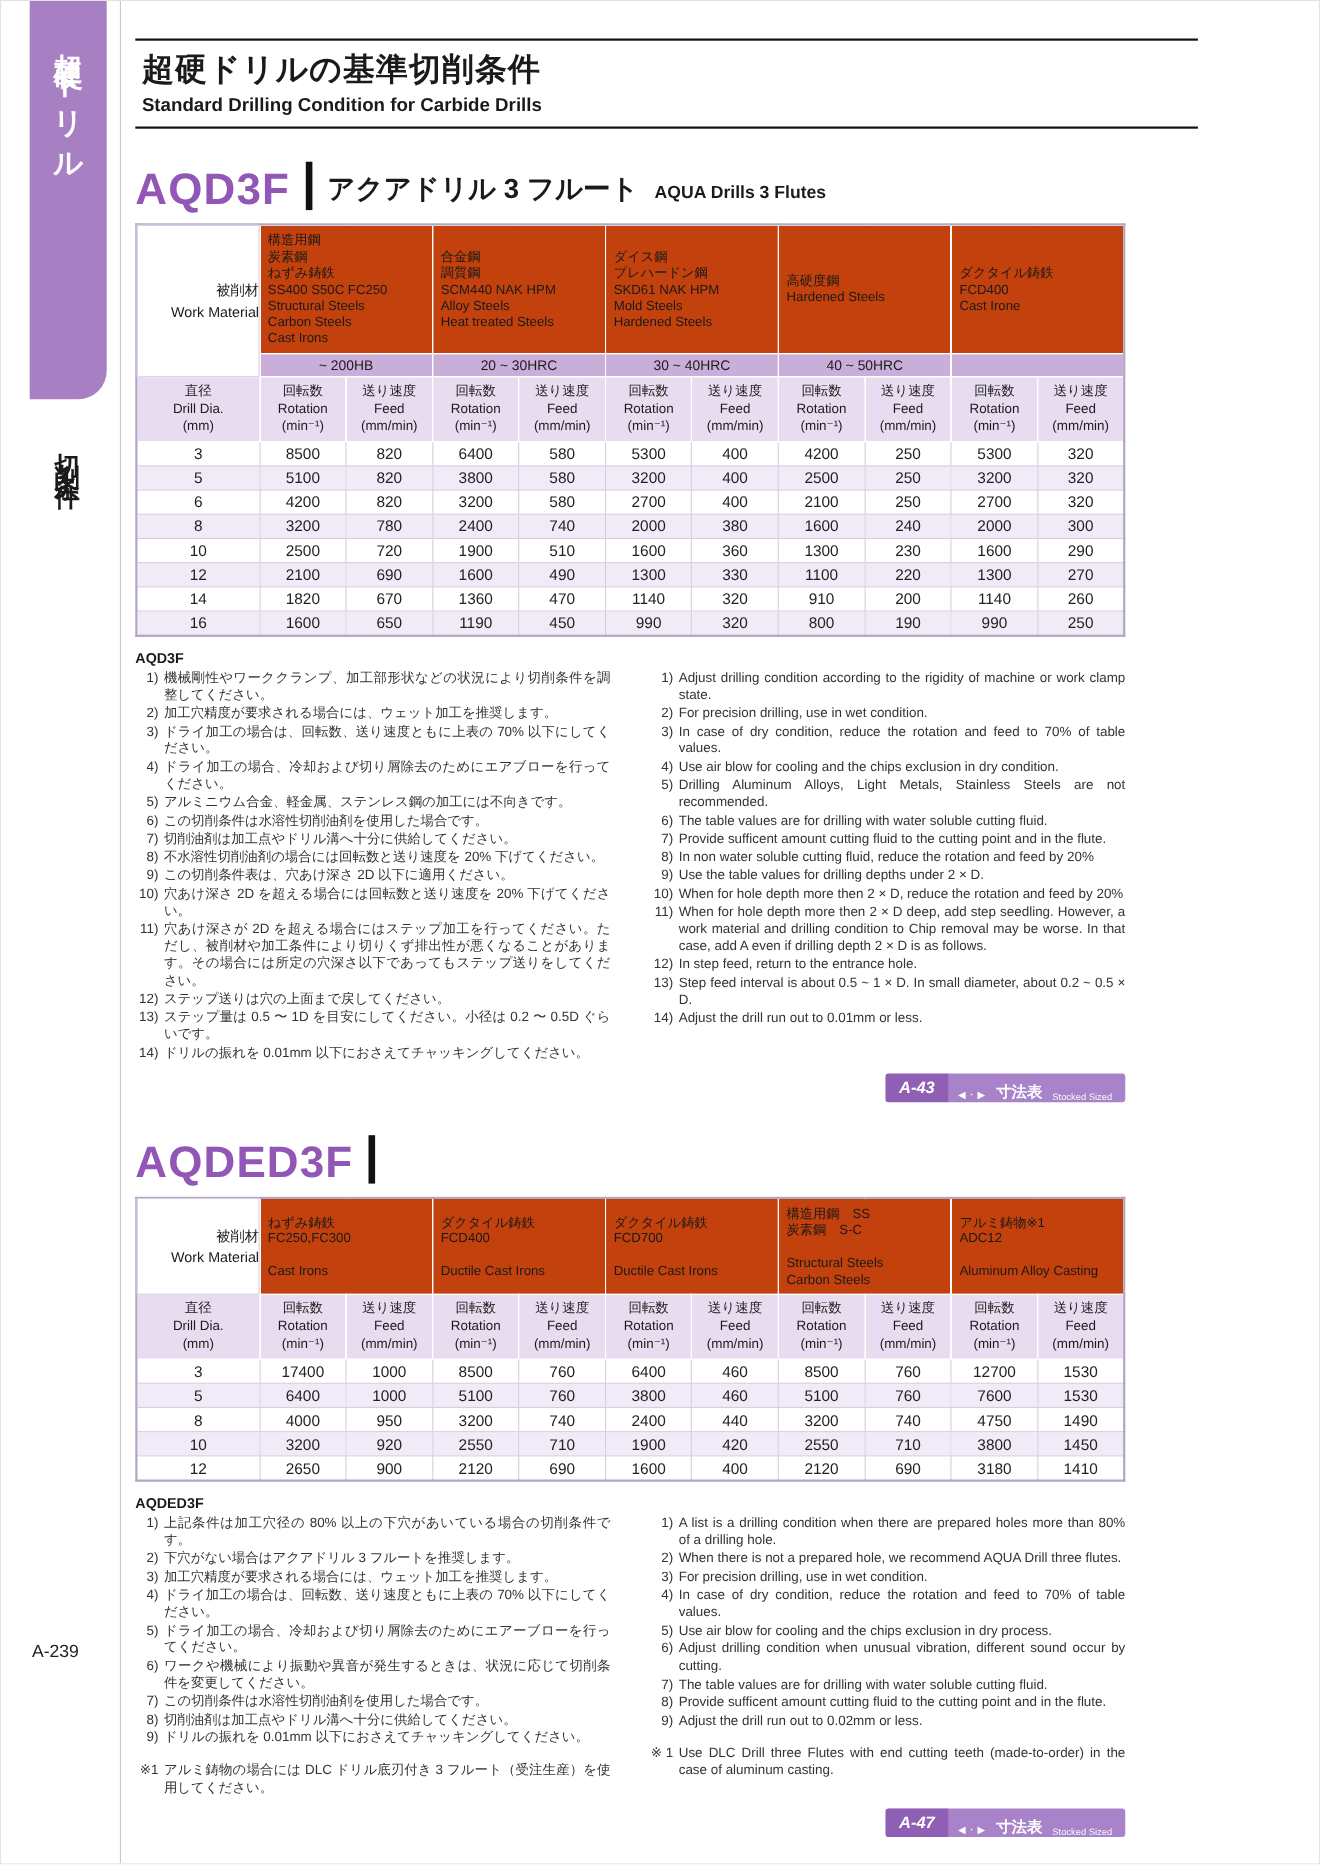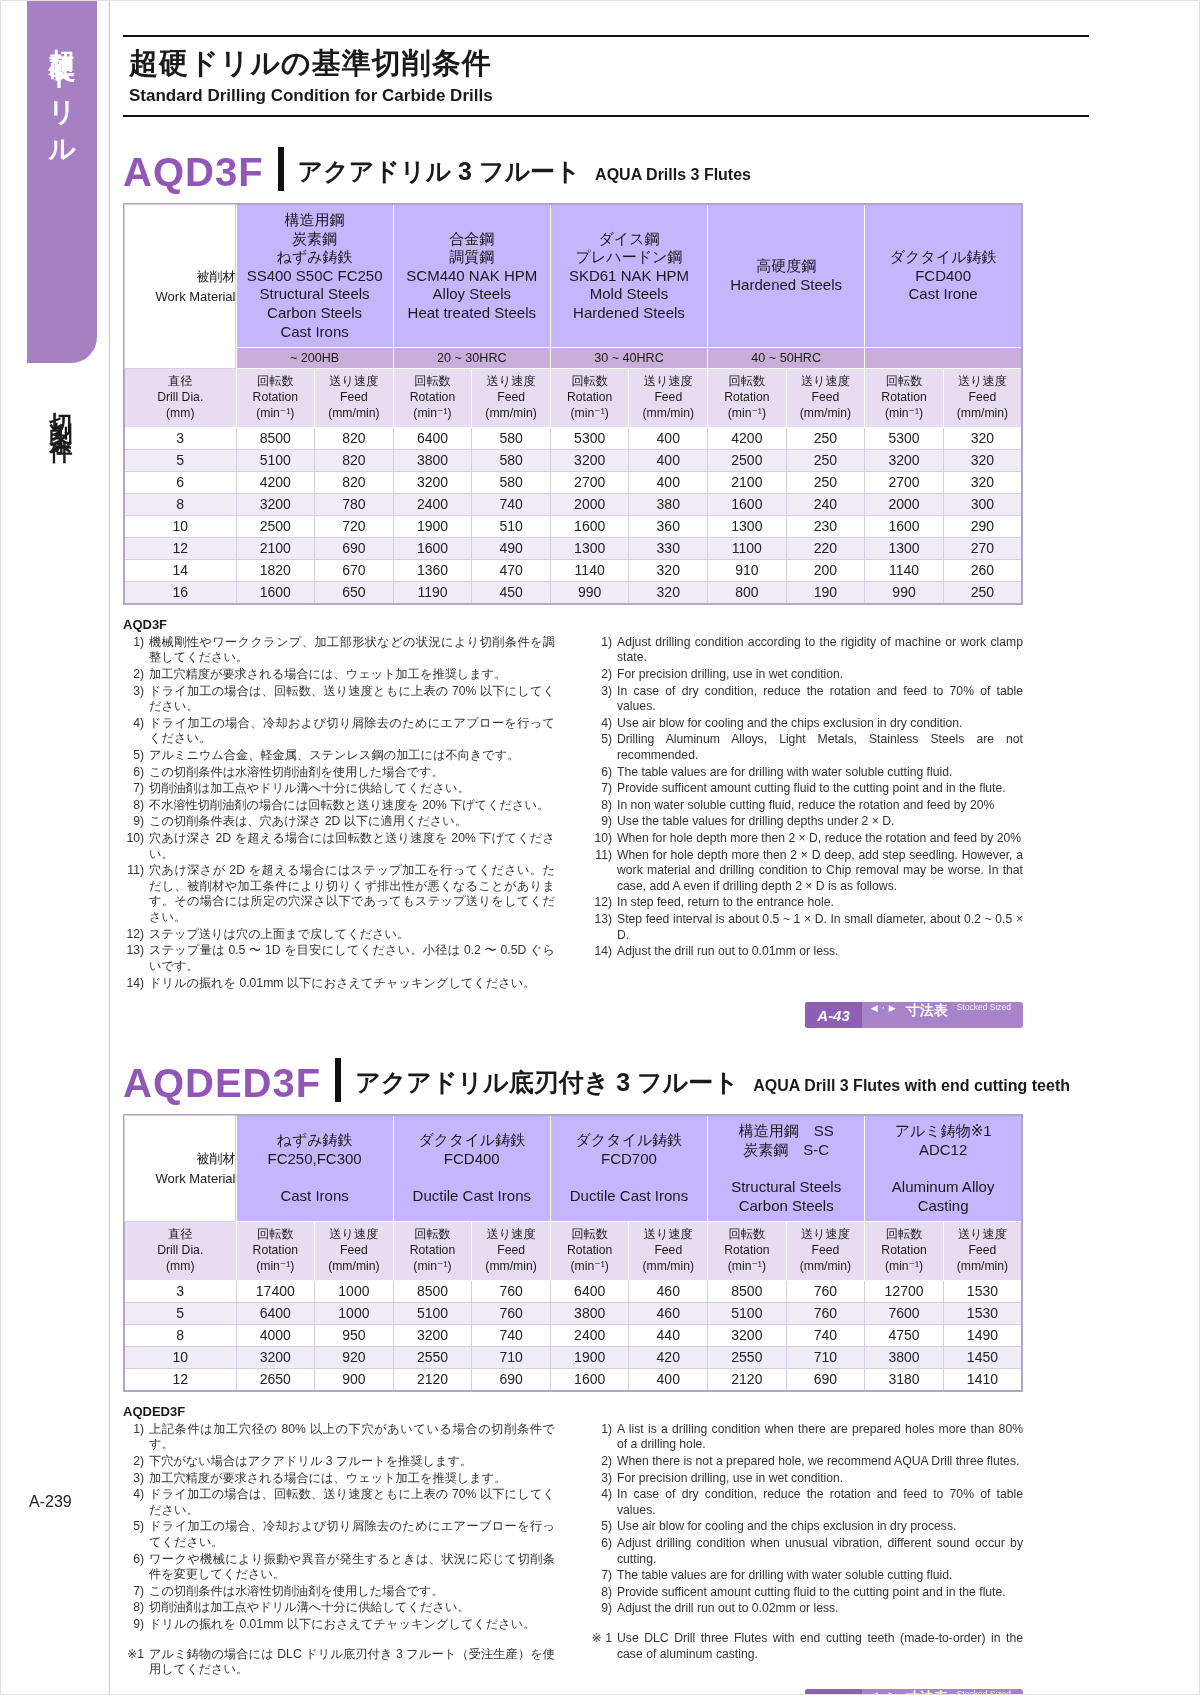--- a/index.html
+++ b/index.html
@@ -31,42 +31,42 @@
   .sec-jp { font-size:25px; font-weight:bold; }
   .sec-en { font-size:16px; font-weight:bold; margin-left:10px; }
 
   
   .cond-table { width:900px; border-collapse:collapse; table-layout:fixed; border:2px solid #b3a6c4; }
   col.cd { width:112px; }
   .cond-table th, .cond-table td { overflow:hidden; }
   .wm-cell { background:#fff; border:1px solid #fff; outline:1px solid #d6cde2; outline-offset:-1px;
              white-space:pre-line; text-align:right; vertical-align:middle; font-size:13px;
              line-height:1.5; font-weight:normal; }
-  .mat-cell { background:#c4b5fd; border:1px solid #fff; white-space:pre-line; text-align:center;
-              vertical-align:middle; font-size:15px; line-height:1.24; font-weight:normal; padding:6px 7px; }
+  .mat-cell { background:#c2410c; border:1px solid #fff; white-space:pre-line; text-align:left;
+              vertical-align:middle; font-size:12px; line-height:1.24; font-weight:normal; padding:6px 7px; }
   .hard-cell { background:#c9aed9; border:1px solid #fff; text-align:center; font-size:12.6px;
                font-weight:normal; padding:3px 2px; }
   .sub-cell { background:#e8ddf0; border:1px solid #fff; white-space:pre-line; 
               font-size:12.2px; line-height:1.3; font-weight:normal; padding:5px 1px; }
   .dia-cell, .val-cell { border:1px solid #d6cde2; text-align:center; font-size:14px; padding:2.5px 3px; color:#222; }
   tbody tr:nth-of-type(even) { background:#f1eaf7; }
   tbody tr:nth-of-type(odd) { background:#fff; }
 
   
   .notes { width:900px; margin-top:12px; }
   .notes-title { font-size:13px; font-weight:bold; margin-bottom:3px; }
   .notes-grid { display:grid; grid-template-columns:1fr 1fr; column-gap:36px; align-items:start; }
   .note { display:flex; font-size:12.2px; line-height:1.28; margin-bottom:1px; color:#333; text-align:justify; }
   .nn { flex:0 0 26px; text-align:right; padding-right:5px; white-space:nowrap; }
   .nt { flex:1; }
   .note[data-gap] { margin-top:14px; }
 
   
   .badge-row { width:900px; display:flex; justify-content:flex-end; margin-top:10px; }
-  .badge { display:flex; align-items:flex-start; background:#a883ca; color:#fff; border-radius:3px;
+  .badge { display:flex; align-items:flex-end; background:#a883ca; color:#fff; border-radius:3px;
            overflow:hidden; height:26px; padding-right:12px; gap:9px; cursor:pointer; }
   .b-page { background:#8f5fb5; font-weight:bold; font-style:italic; font-size:15px; padding:0 12px;
             height:100%; display:flex; align-items:center; }
   .b-arrows { font-size:9px; letter-spacing:1px; }
   .b-label { font-weight:bold; font-size:14px; }
   .b-sub { font-size:8.5px; opacity:.95; }
 
   .page-num { position:absolute; left:28px; top:1492px; font-size:16px; color:#222; }
   .product-section { margin-bottom:14px; }
 </style>
@@ -471,24 +471,20 @@
           <span class="b-sub">Stocked Sized</span>
         </div>
       </div>
     </section>
 
     <section class="product-section" style="margin-top:28px;">
 
       <div class="sec-head">
         <span class="sec-code">AQDED3F</span>
         <span class="sec-bar"></span>
-        <div class="sec-names">
-          <span class="sec-jp">アクアドリル底刃付き 3 フルート</span>
-          <span class="sec-en">AQUA Drill 3 Flutes with end cutting teeth</span>
-        </div>
       </div>
 
       <table class="cond-table">
         <colgroup>
           <col class="cd">
             <col class="cv">
             <col class="cv">
             <col class="cv">
             <col class="cv">
             <col class="cv">

